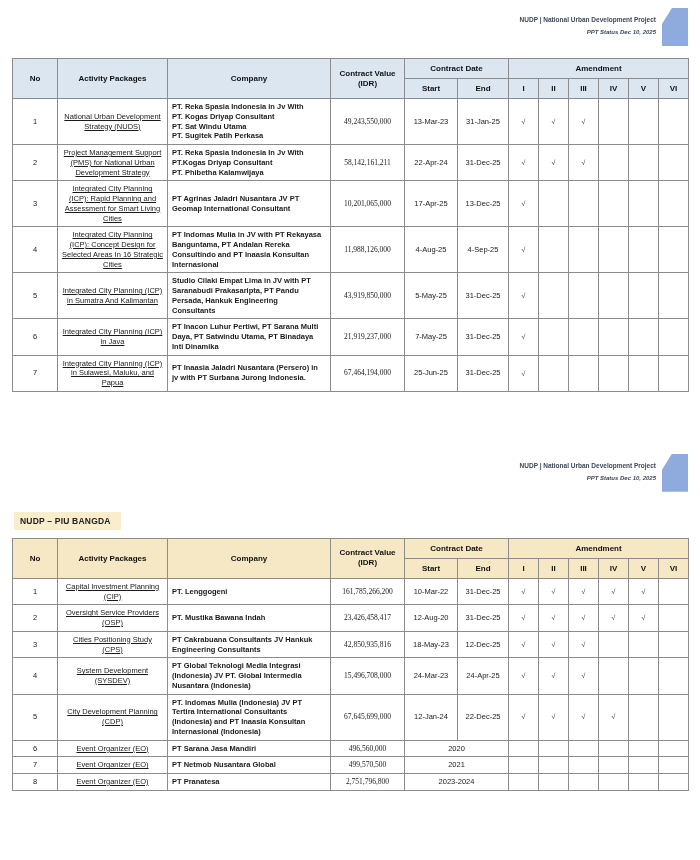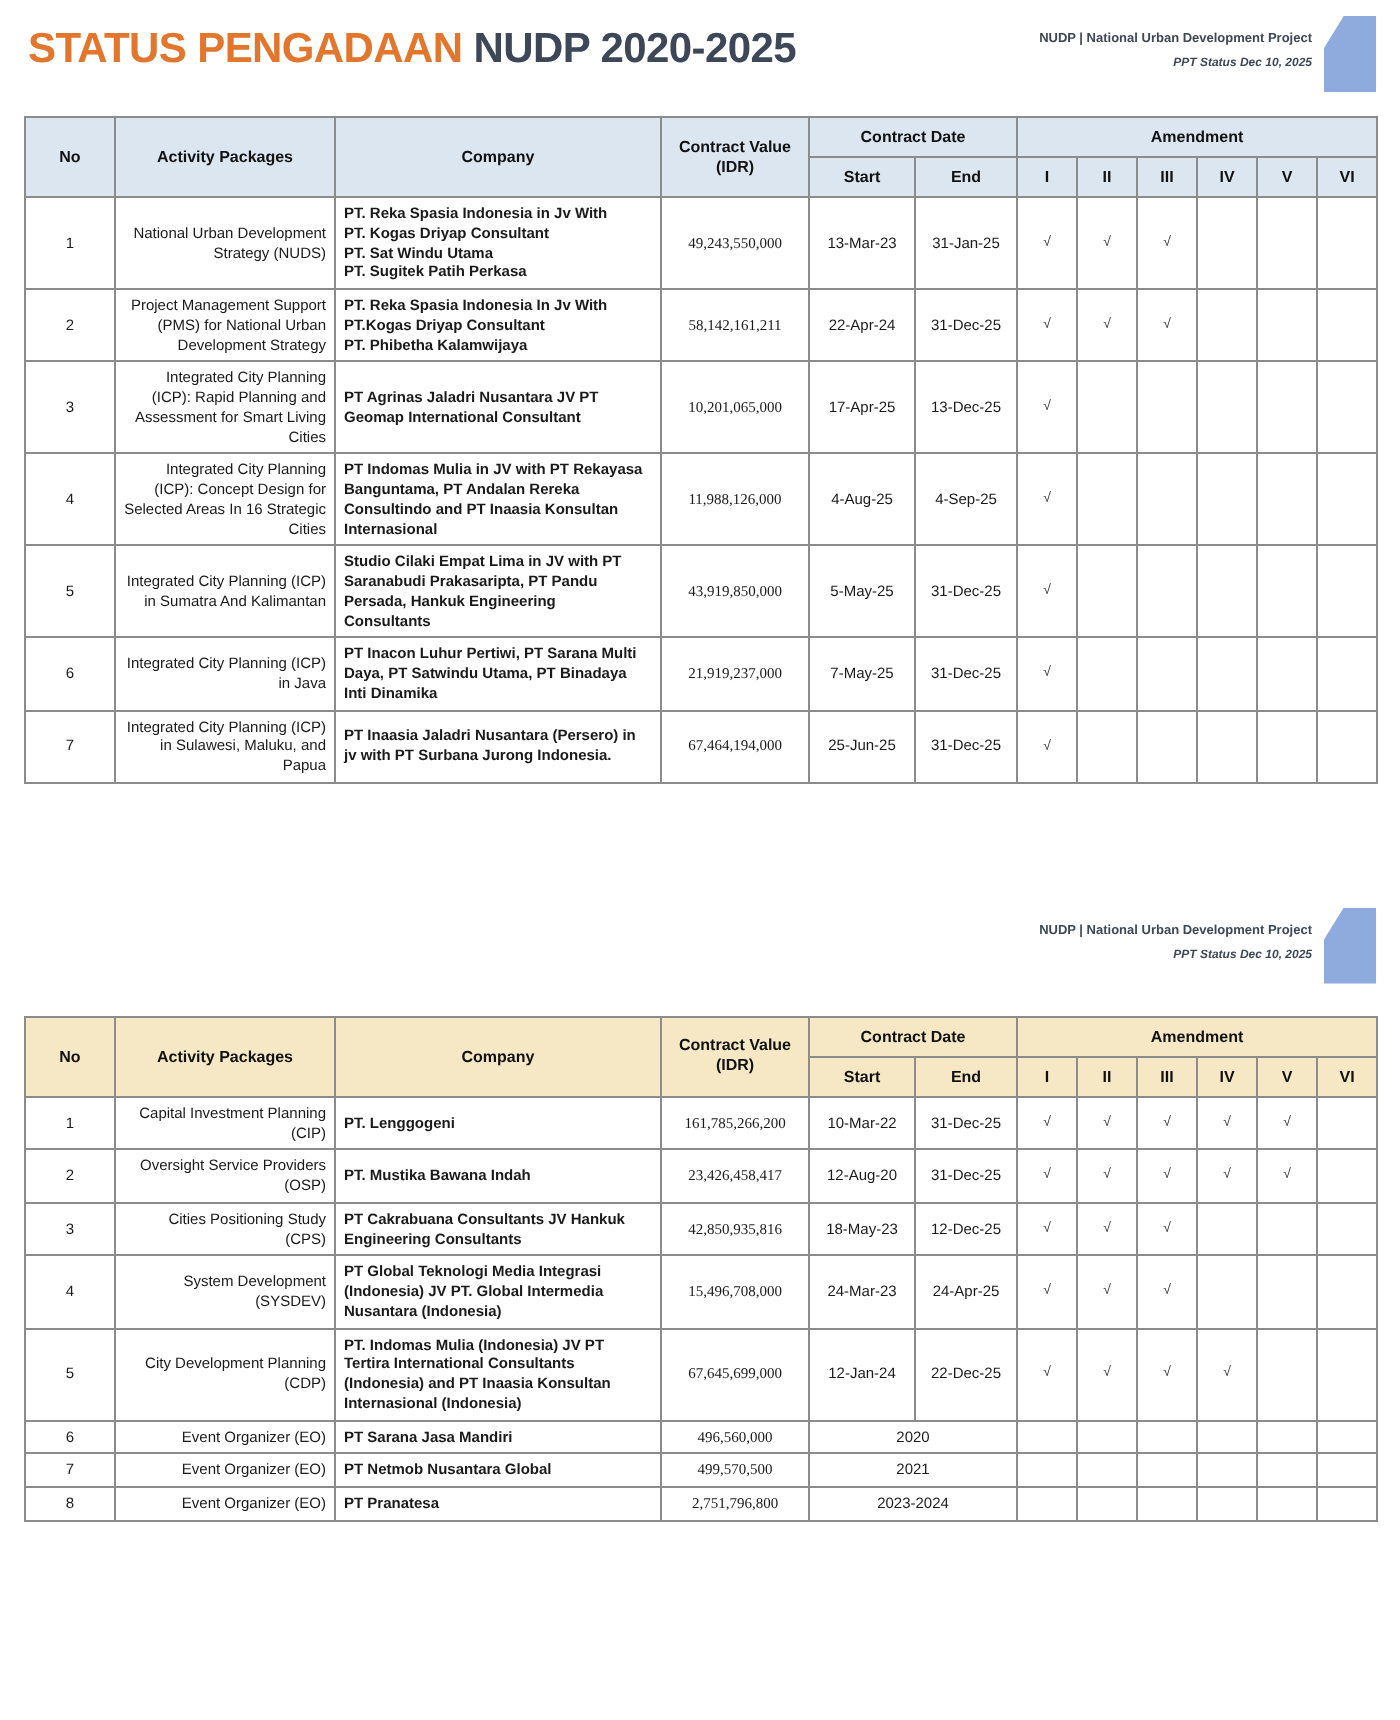--- a/index.html
+++ b/index.html
@@ -47,21 +47,21 @@
     padding:2px 1px;height:15px;color:#111;
   }
   .t1 thead th{background:#DCE6F1;}
   .t2 thead th{background:#F6E8C4;}
   tbody td{
     font-size:7.5px;line-height:1.3;
     padding:3px 4px;vertical-align:middle;
     background:#ffffff;
   }
   td.c-no{text-align:center;}
-  td.c-act{text-align:right;}
+  td.c-act{text-align:center;text-decoration:underline;}
   td.c-comp{text-align:left;white-space:pre-line;font-weight:bold;}
   td.c-val{text-align:center;font-family:Liberation Serif, serif;}
   td.c-date{text-align:center;white-space:nowrap;}
   td.c-amend{text-align:center;font-size:7px;color:#3a3a3a;}
   .hdr-2line{line-height:1.25;}
 
   
   .sec2-brandrow{position:relative;height:46px;margin-top:62px;}
   .sec2-label{
     display:inline-block;margin-top:12px;margin-left:2px;
@@ -70,23 +70,20 @@
     padding:4px 10px 4px 6px;
   }
   .tbl-wrap{margin-top:8px;}
 </style>
 </head>
 <body>
 
 <div class="page">
 
   <div class="hdr-row">
-    <div class="page-title">
-      <span class="title-orange">STATUS PENGADAAN</span><span class="title-dark"> NUDP 2020-2025</span>
-    </div>
     <div class="brand brand-top">
       <div class="brand-text">
         <div class="brand-line1">NUDP | National Urban Development Project</div>
         <div class="brand-line2">PPT Status Dec 10, 2025</div>
       </div>
       <div class="brand-shape"></div>
     </div>
   </div>
 
   <div class="tbl-wrap">
@@ -240,20 +237,23 @@
   <div class="sec2-brandrow">
     <div class="brand" style="top:0;">
       <div class="brand-text">
         <div class="brand-line1">NUDP | National Urban Development Project</div>
         <div class="brand-line2">PPT Status Dec 10, 2025</div>
       </div>
       <div class="brand-shape"></div>
     </div>
   </div>
 
+  <div>
+    <span class="sec2-label">NUDP – PIU BANGDA</span>
+  </div>
 
   <div class="tbl-wrap">
     <table class="t2">
       <colgroup>
         <col style="width:45px">
           <col style="width:110px">
           <col style="width:163px">
         <col style="width:74px">
           <col style="width:53px">
           <col style="width:51px">

